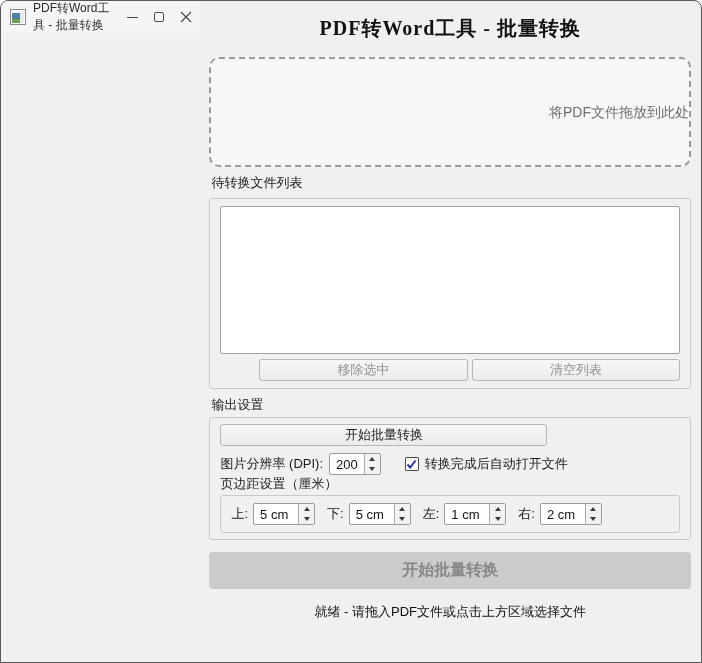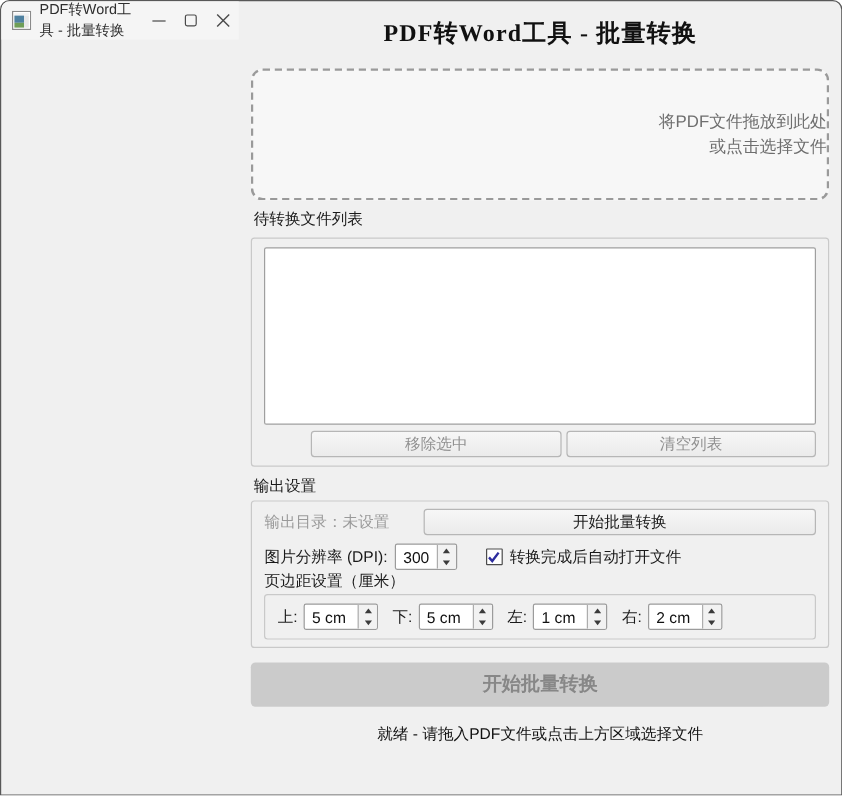--- a/index.html
+++ b/index.html
@@ -187,46 +187,44 @@
       </svg>
     </div>
   </div>
 
   <div class="content">
 
     <div class="heading">PDF转Word工具 - 批量转换</div>
 
     <div class="dropzone">
       <span class="dz-line">将PDF文件拖放到此处</span>
-      <span class="dz-line">或点击选择文件</span>
     </div>
 
     <div class="group-label">待转换文件列表</div>
 
     <div class="groupbox files-box">
       <div class="filelist"></div>
       <div class="btn-row">
         <div class="btn half disabled">移除选中</div>
         <div class="btn half disabled">清空列表</div>
       </div>
     </div>
 
     <div class="group-label">输出设置</div>
 
     <div class="groupbox output-box">
 
       <div class="row row1">
-        <span class="dir-label">输出目录：未设置</span>
         <div class="btn enabled choose-dir-btn">开始批量转换</div>
       </div>
 
       <div class="row row2">
         <span class="dpi-label">图片分辨率 (DPI):</span>
         <div class="spin">
-          <span class="val">300</span>
+          <span class="val">200</span>
           <span class="arrows">
             <span class="ab">
                 <span class="tri-up"></span>
               </span>
             <span class="ab">
                 <span class="tri-down"></span>
               </span>
           </span>
         </div>
         <div class="checkbox-wrap">

